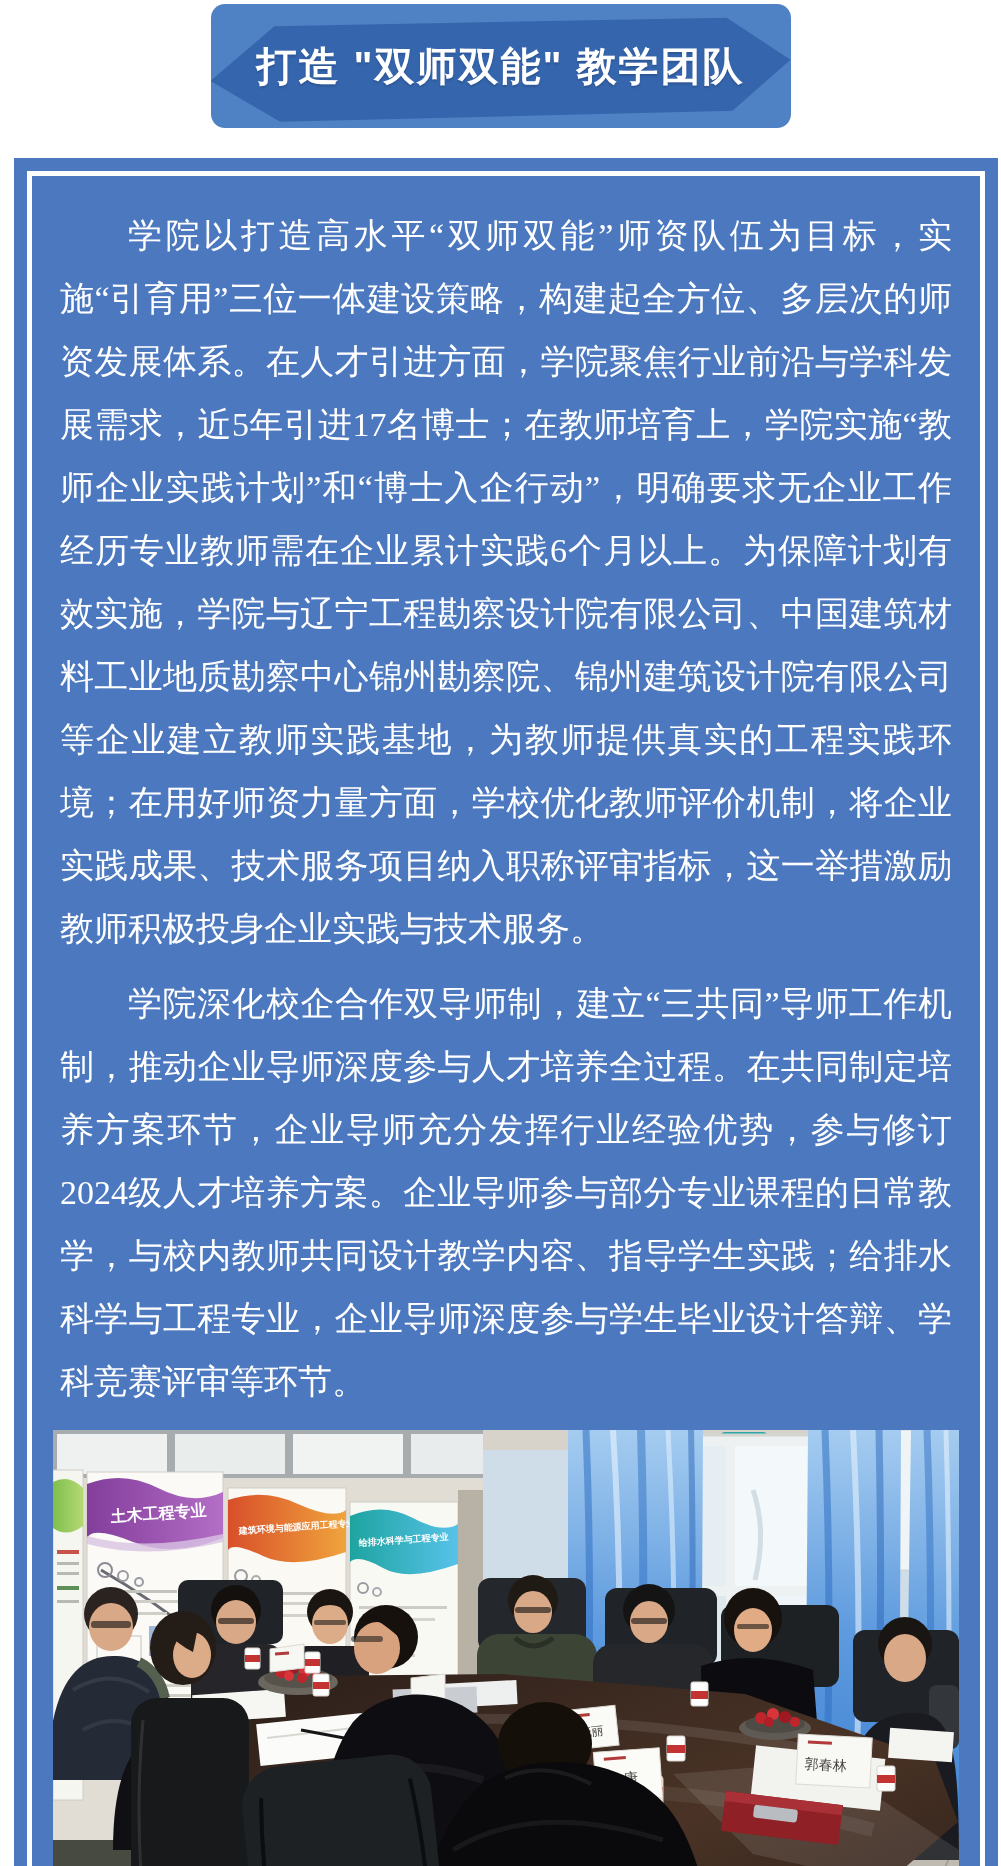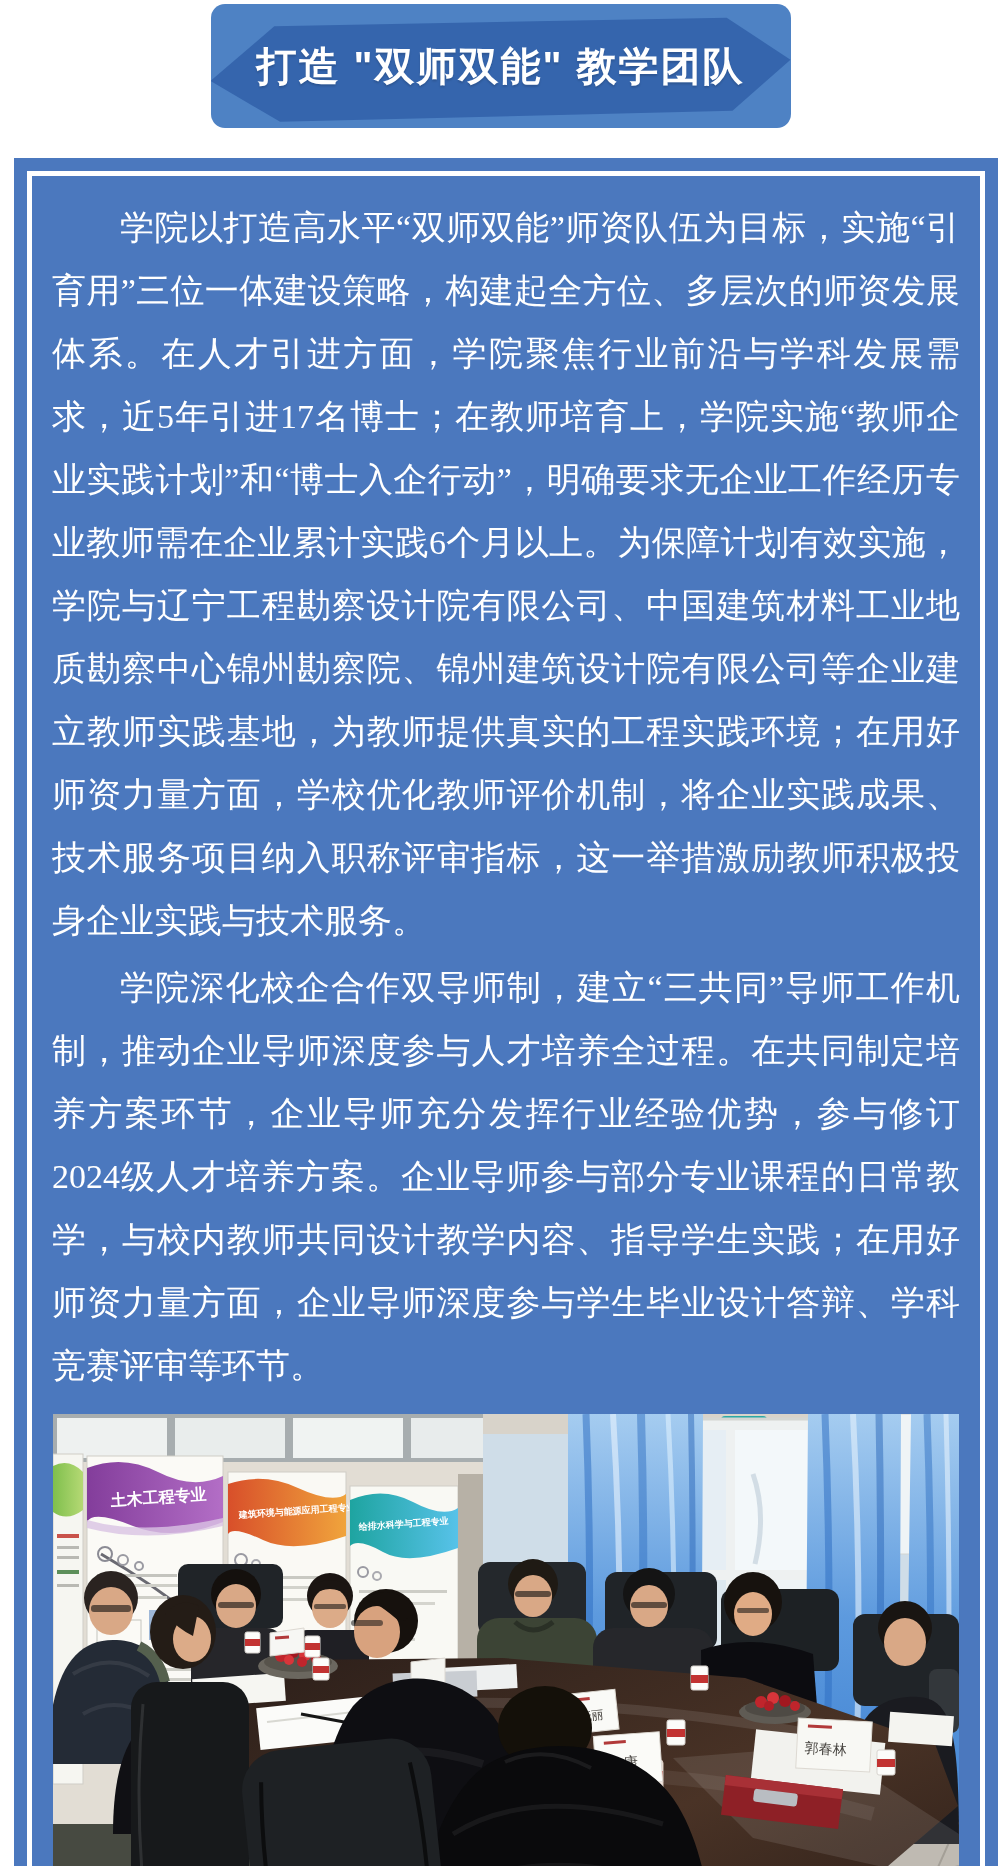--- a/index.html
+++ b/index.html
@@ -25,39 +25,39 @@
   }
   
   .frame{
     margin:30px 3px 4px 14px;background:#4b78be;padding:13px;
   }
   .panel{
     border:5px solid #ffffff;background:#4b78be;
     padding:16px 16px 14px 16px;
   }
   .article-text{color:#ffffff;font-size:34px;line-height:63px;text-align:justify;}
-  .article-text p{margin:4px;text-indent:2em;font-family:Liberation Serif, serif;}
+  .article-text p{margin:12px;text-indent:2em;font-family:Liberation Serif, serif;}
   
   .photo-wrap{width:906px;height:550px;margin:17px auto 0;overflow:hidden;}
   svg{display:block;}
   .tent-text{font-family:"DejaVu Serif",serif;fill:#45423e;}
 </style>
 </head>
 <body>
 
 <div class="banner">
   <div class="banner-band"></div>
   <div class="banner-title">打造 "双师双能" 教学团队</div>
 </div>
 
 <div class="frame">
   <div class="panel">
     <div class="article-text">
       <p>学院以打造高水平“双师双能”师资队伍为目标，实施“引育用”三位一体建设策略，构建起全方位、多层次的师资发展体系。在人才引进方面，学院聚焦行业前沿与学科发展需求，近5年引进17名博士；在教师培育上，学院实施“教师企业实践计划”和“博士入企行动”，明确要求无企业工作经历专业教师需在企业累计实践6个月以上。为保障计划有效实施，学院与辽宁工程勘察设计院有限公司、中国建筑材料工业地质勘察中心锦州勘察院、锦州建筑设计院有限公司等企业建立教师实践基地，为教师提供真实的工程实践环境；在用好师资力量方面，学校优化教师评价机制，将企业实践成果、技术服务项目纳入职称评审指标，这一举措激励教师积极投身企业实践与技术服务。</p>
-      <p>学院深化校企合作双导师制，建立“三共同”导师工作机制，推动企业导师深度参与人才培养全过程。在共同制定培养方案环节，企业导师充分发挥行业经验优势，参与修订2024级人才培养方案。企业导师参与部分专业课程的日常教学，与校内教师共同设计教学内容、指导学生实践；在用好师资力量方面，企业导师深度参与学生毕业设计答辩、学科竞赛评审等环节。</p>
+      <p>学院深化校企合作双导师制，建立“三共同”导师工作机制，推动企业导师深度参与人才培养全过程。在共同制定培养方案环节，企业导师充分发挥行业经验优势，参与修订2024级人才培养方案。企业导师参与部分专业课程的日常教学，与校内教师共同设计教学内容、指导学生实践；给排水科学与工程专业，企业导师深度参与学生毕业设计答辩、学科竞赛评审等环节。</p>
     </div>
 
     <div class="photo-wrap">
       <svg viewBox="0 0 906 550" width="906" height="550">
         <defs>
           <linearGradient id="curt" x1="0" y1="0" x2="0" y2="1">
             <stop offset="0" stop-color="#a5ccf0"></stop>
               <stop offset="0.5" stop-color="#5d9ade"></stop>
               <stop offset="1" stop-color="#3f82d2"></stop>
           </linearGradient>

